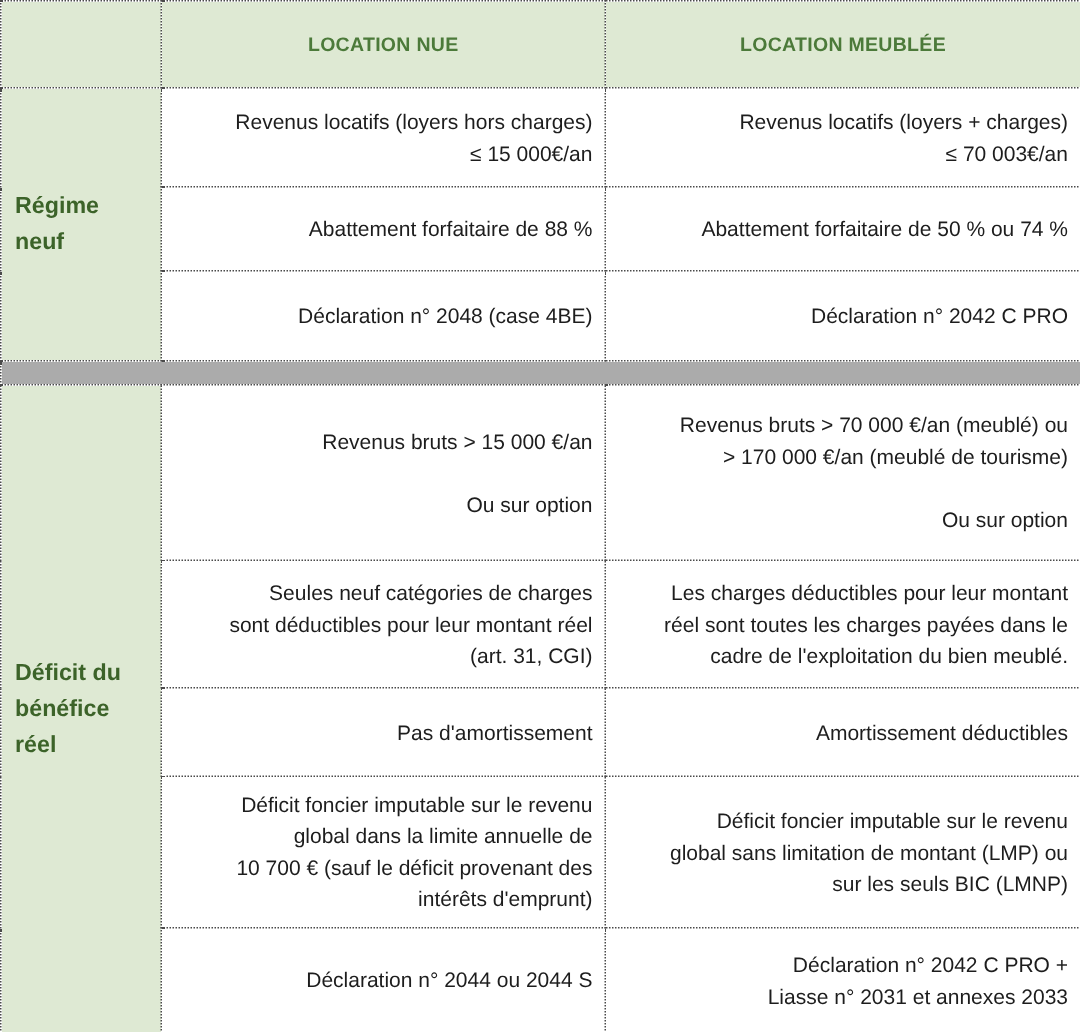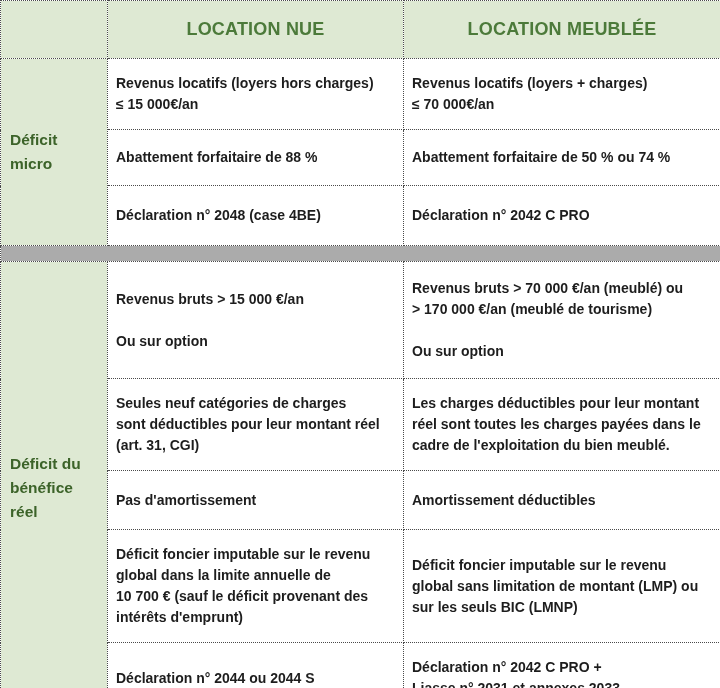--- a/index.html
+++ b/index.html
@@ -32,43 +32,42 @@
     vertical-align:middle;
     overflow:hidden;
   }
   td.green-cell{
     background:var(--cell-green);
   }
   td.header-cell{
     background:var(--cell-green);
     color:var(--header-green);
     font-weight:bold;
-    font-size:18px;
+    font-size:13px;
     text-align:center;
     letter-spacing:0.2px;
   }
   td.label-cell{
     background:var(--cell-green);
     color:var(--label-green);
     font-weight:bold;
     font-size:15.5px;
     line-height:24px;
     text-align:left;
     padding:0 6px 0 9px;
     white-space:pre-line;
   }
   td.body-cell{
     background:var(--cell-white);
     color:var(--body-text);
     font-size:14px;
     line-height:21px;
-    text-align:left;
-    padding:14px 8px;
+    text-align:right;
+    padding:2px 8px;
     white-space:pre-line;
-    font-weight:bold;
   }
   td.sep-cell{
     background:var(--sep-gray);
     padding:0;
   }
 </style>
 </head>
 <body>
 
 <div class="page">
@@ -80,25 +79,25 @@
     </colgroup>
 
     <tbody>
         <tr style="height:58px">
       <td class="green-cell"></td>
       <td class="header-cell">LOCATION NUE</td>
       <td class="header-cell">LOCATION MEUBLÉE</td>
     </tr>
 
     <tr style="height:66px">
-      <td class="label-cell" rowspan="3">Déficit micro</td>
+      <td class="label-cell" rowspan="3">Régime neuf</td>
       <td class="body-cell">Revenus locatifs (loyers hors charges)
 ≤ 15 000€/an</td>
       <td class="body-cell">Revenus locatifs (loyers + charges)
-≤ 70 000€/an</td>
+≤ 70 003€/an</td>
     </tr>
     <tr style="height:56px">
       <td class="body-cell">Abattement forfaitaire de 88 %</td>
       <td class="body-cell">Abattement forfaitaire de 50 % ou 74 %</td>
     </tr>
     <tr style="height:60px">
       <td class="body-cell">Déclaration n° 2048 (case 4BE)</td>
       <td class="body-cell">Déclaration n° 2042 C PRO</td>
     </tr>
 

